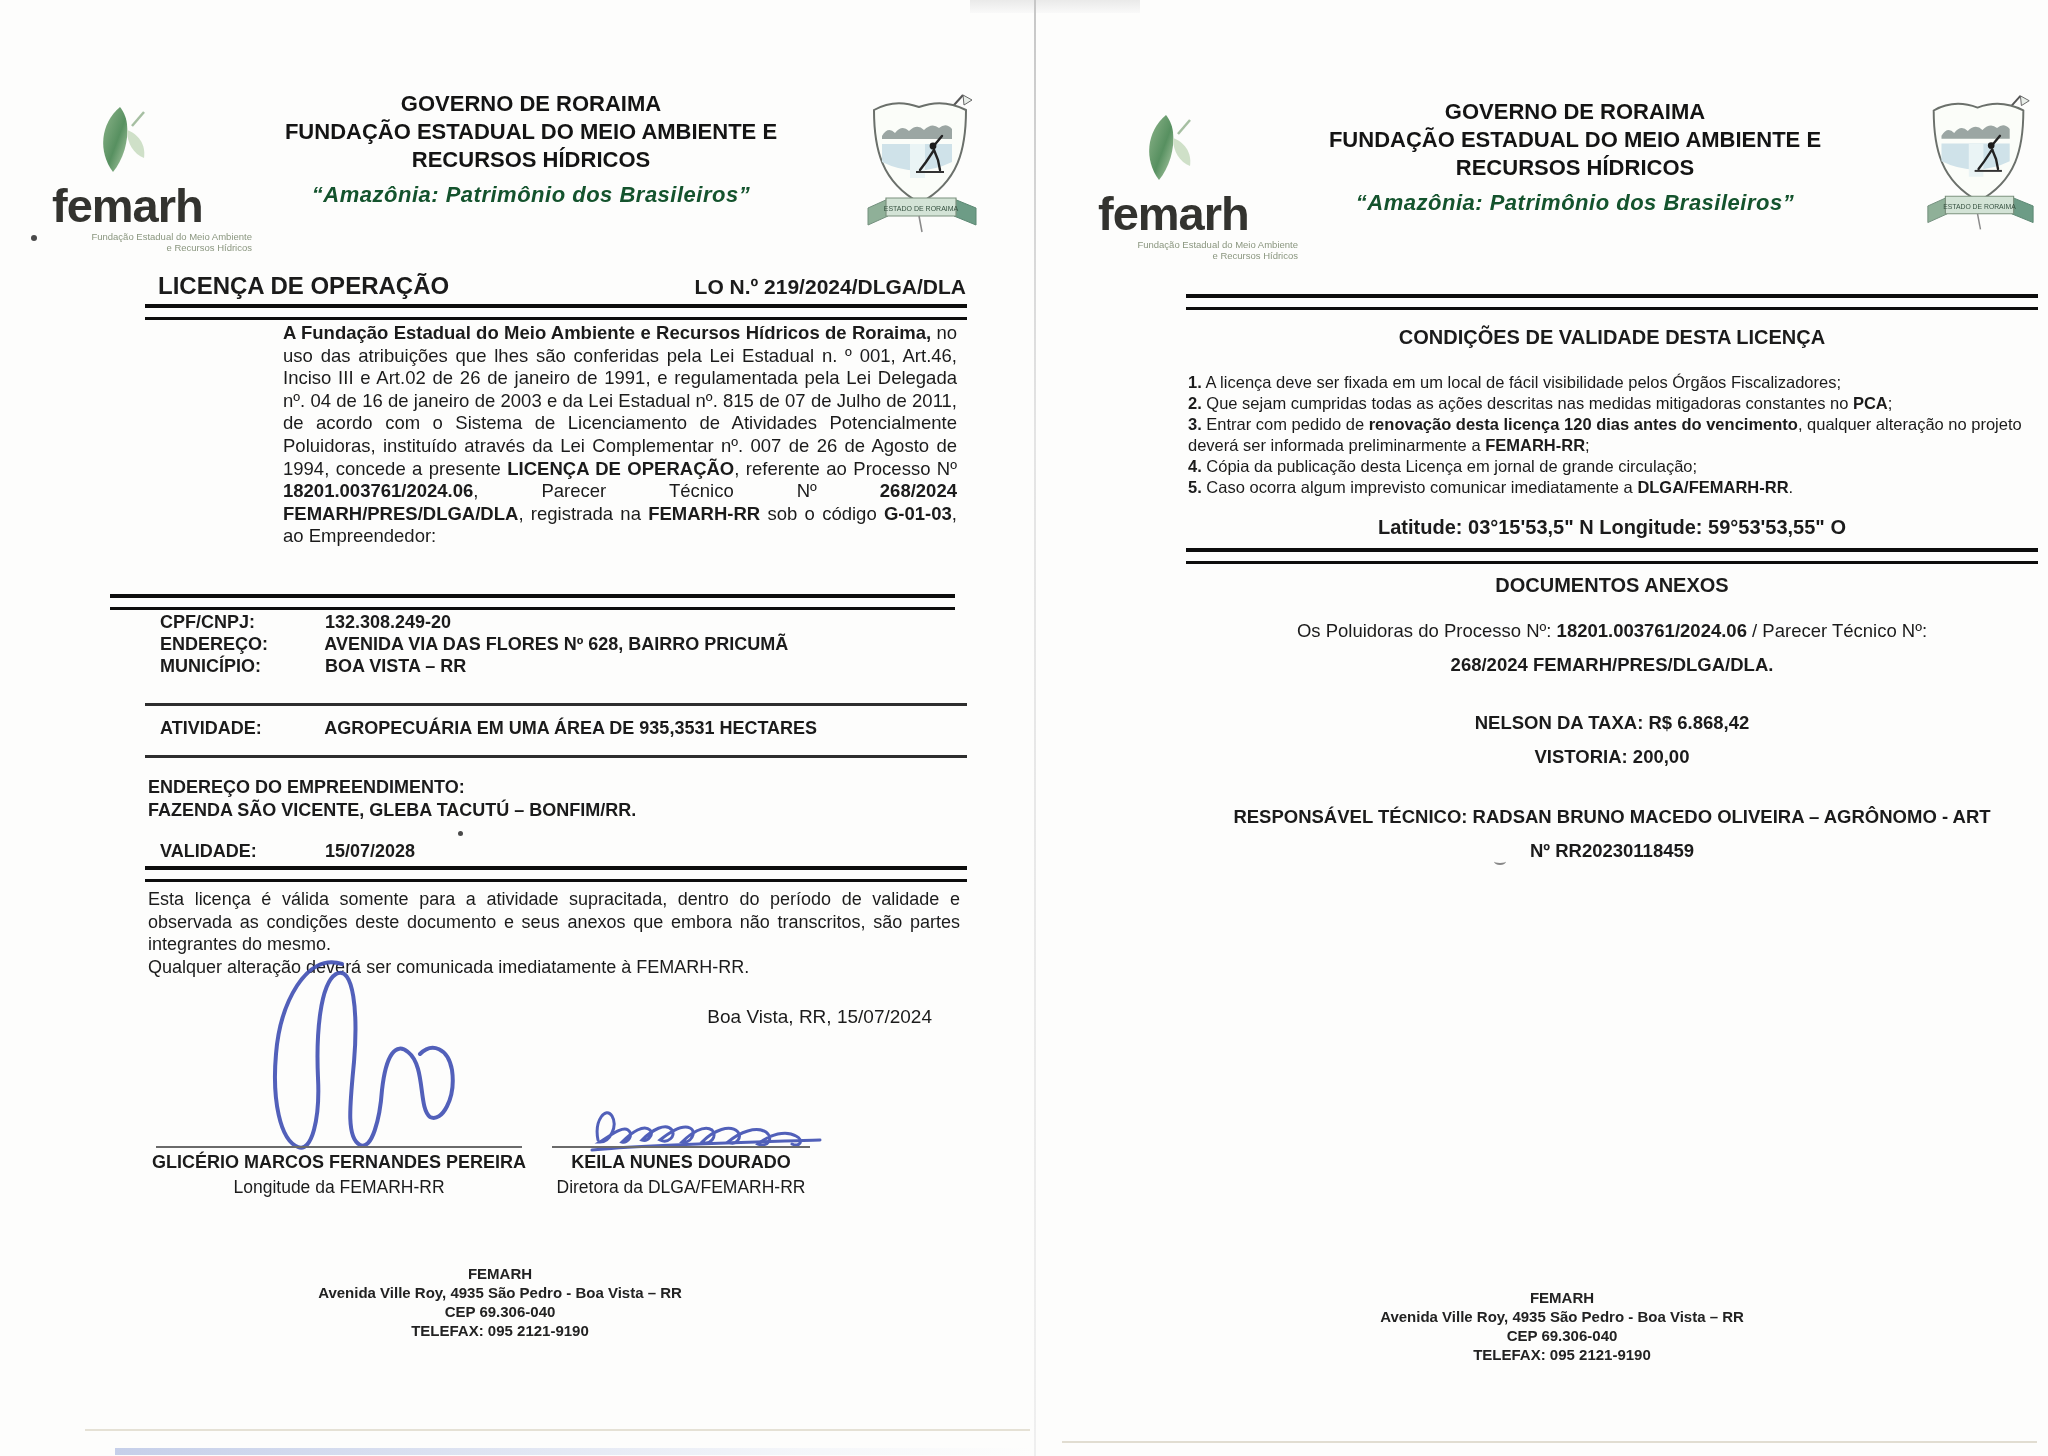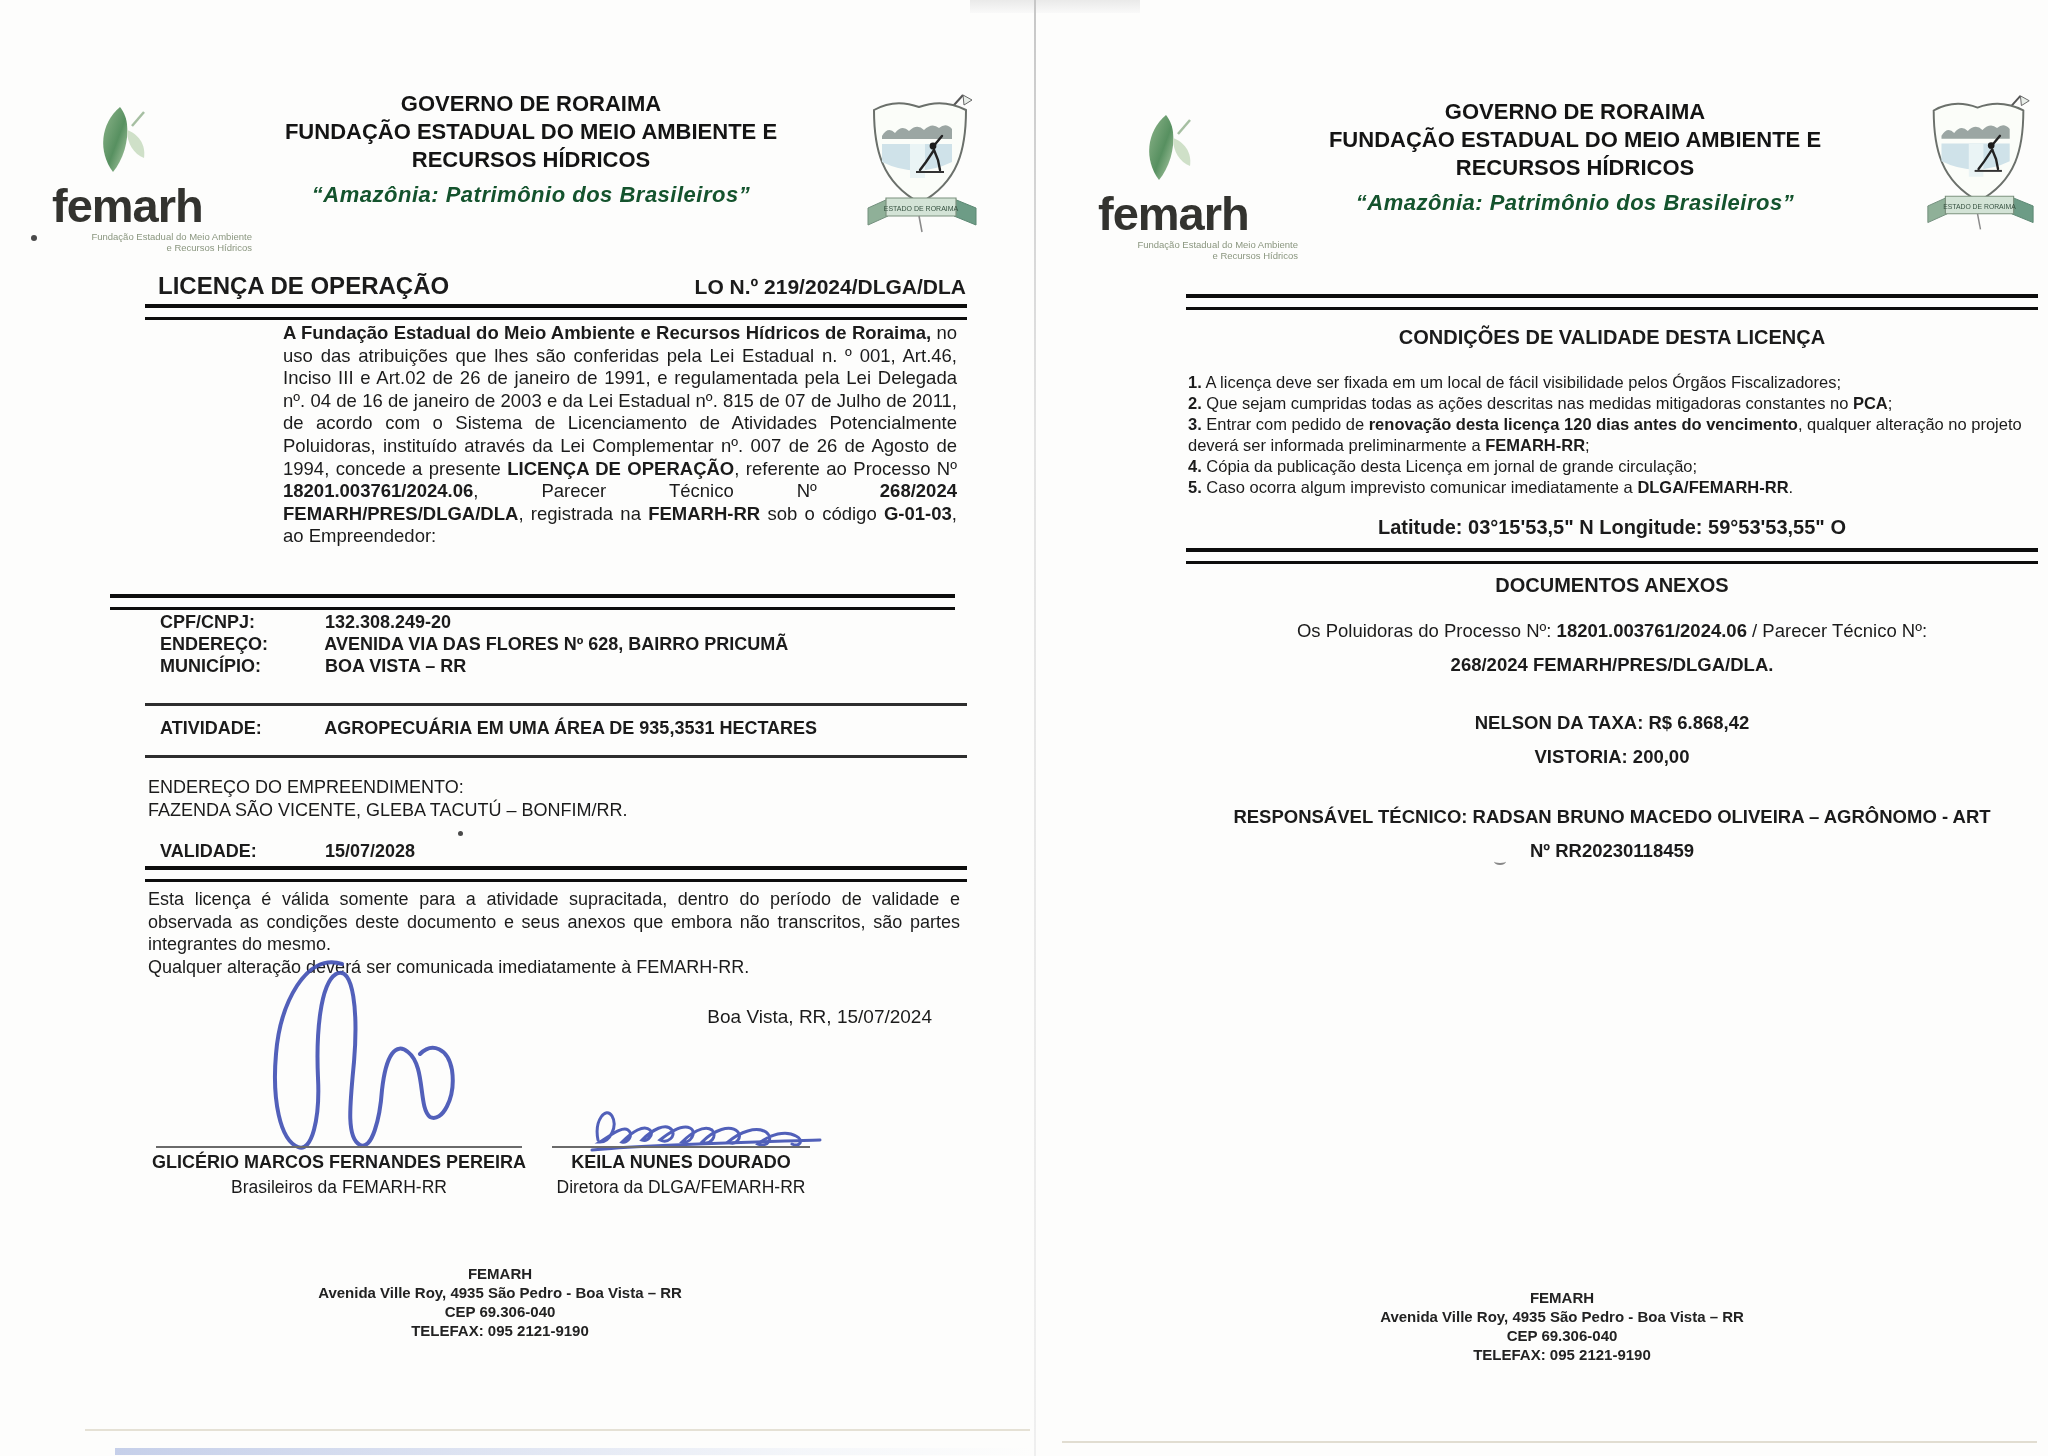--- a/index.html
+++ b/index.html
@@ -110,21 +110,21 @@
 
     <div class="abs rule-thin" style="left:145px;top:703px;width:822px;"></div>
 
     <div class="abs frow" style="left:160px;top:717px;">
       <span class="flabel">ATIVIDADE:</span>
       <span>AGROPECUÁRIA EM UMA ÁREA DE 935,3531  HECTARES</span>
     </div>
 
     <div class="abs rule-thin" style="left:145px;top:755px;width:822px;"></div>
 
-    <div class="abs" style="left:148px;top:776px;font-size:18px;font-weight:normal;line-height:23px;">
+    <div class="abs" style="left:148px;top:776px;font-size:18px;font-weight:bold;line-height:23px;">
       <div>ENDEREÇO DO EMPREENDIMENTO:</div>
       <div>FAZENDA SÃO VICENTE, GLEBA TACUTÚ – BONFIM/RR.</div>
     </div>
 
     <div class="abs frow" style="left:160px;top:840px;">
       <span class="flabel">VALIDADE:</span>
       <span>15/07/2028</span>
     </div>
 
     <div class="abs rule-double" style="left:145px;top:866px;width:822px;"></div>
@@ -147,21 +147,21 @@
         <g fill="none" stroke="#4353b4" stroke-width="3" stroke-linecap="round" opacity="0.92">
           <path d="M10 42 C6 22 18 8 24 18 C30 28 22 44 12 44 C22 38 34 28 40 32 C46 36 40 46 34 44 C44 34 56 26 62 32 C66 36 60 44 54 42 C64 32 78 24 84 32 C88 38 80 46 72 42 C82 34 94 26 102 30 C110 34 102 46 94 44 C102 36 116 26 124 32 C130 38 122 48 114 44 C126 32 142 26 150 34 C154 40 148 48 140 44 C152 34 168 28 178 34 C186 40 180 50 170 46 C182 36 198 32 208 38 C216 42 212 50 204 46"></path>
           <path d="M4 52 C62 46 172 44 232 42"></path>
         </g>
       </svg>
     </div>
 
     <div class="abs sig-line" style="left:156px;top:1146px;width:366px;"></div>
     <div class="abs center" style="left:126px;top:1152px;width:426px;">
       <div class="b" style="font-size:18px;">GLICÉRIO MARCOS FERNANDES PEREIRA</div>
-      <div style="font-size:17.5px;margin-top:4px;">Brasileiros da FEMARH-RR</div>
+      <div style="font-size:17.5px;margin-top:4px;">Longitude da FEMARH-RR</div>
     </div>
 
     <div class="abs sig-line" style="left:552px;top:1146px;width:258px;"></div>
     <div class="abs center" style="left:528px;top:1152px;width:306px;">
       <div class="b" style="font-size:18px;">KEILA NUNES DOURADO</div>
       <div style="font-size:17.5px;margin-top:4px;">Diretora  da DLGA/FEMARH-RR</div>
     </div>
 
     <div class="abs footer-block" style="left:250px;top:1264px;width:500px;">
       <div>FEMARH</div>

